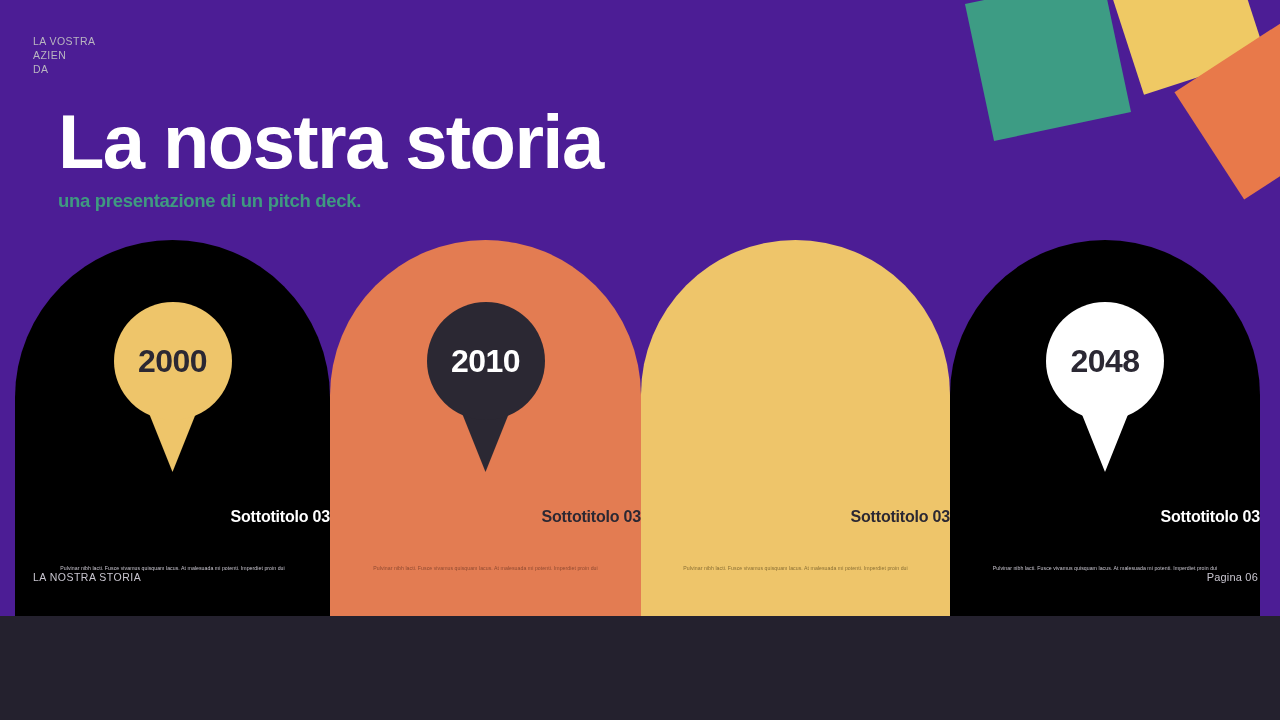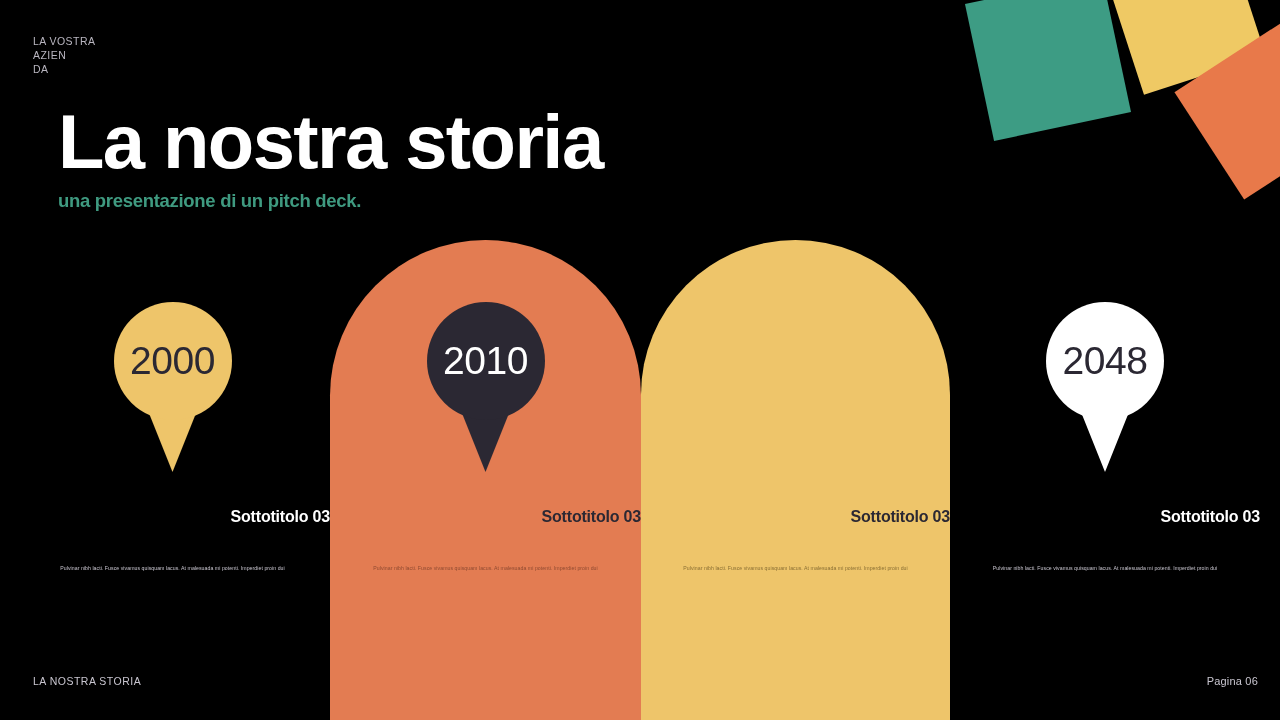--- a/index.html
+++ b/index.html
@@ -6,22 +6,22 @@
 
   html, body {
     width:1280px; height:720px;
     overflow:hidden;
     background:#24212e;
     font-family:"Liberation Sans", sans-serif;
   }
 
   .slide {
     position:relative;
-    width:1280px; height:720px;
-    background:#000000;
+    width:1280px; height:616px;
+    background:#4c1d95;
     overflow:hidden;
   }
 
   
   .deco { position:absolute; }
   .deco-teal {
     width:140px; height:140px;
     background:#3d9c84;
     left:978px; top:-12px;
     transform:rotate(-12deg);
@@ -110,22 +110,22 @@
     background:currentColor;
     clip-path:polygon(0% 0%, 100% 0%, 50% 100%);
   }
   .pin-year {
     position:absolute;
     left:0; top:0;
     width:118px; height:118px;
     display:flex;
     align-items:center;
     justify-content:center;
-    font-size:39px;
-    font-weight:normal;
+    font-size:32px;
+    font-weight:bold;
     letter-spacing:-0.5px;
     z-index:3;
   }
 
   
   .col-subtitle {
     position:absolute;
     left:0; right:0;
     top:268px;
     text-align:right;

